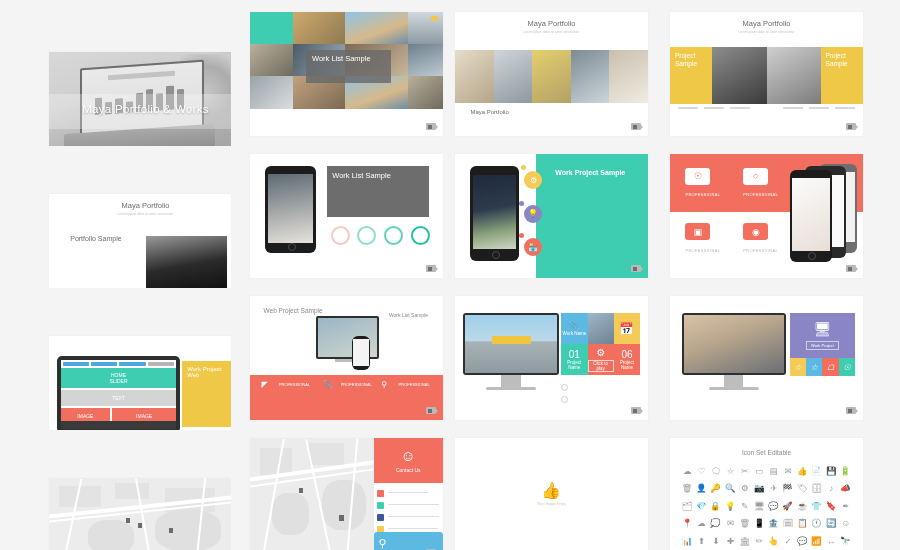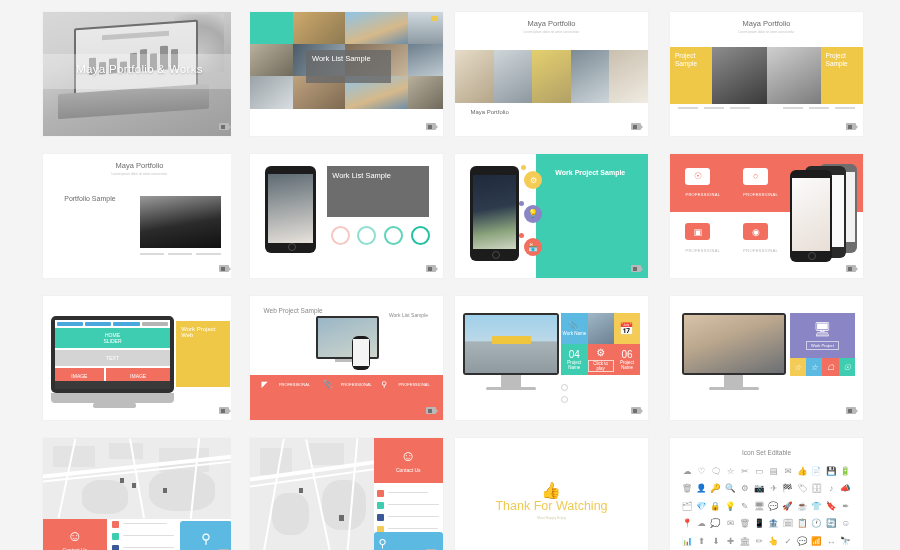--- a/index.html
+++ b/index.html
@@ -17,21 +17,21 @@
     padding:6px 8px 0 6px;
     box-sizing:border-box;
     justify-content:center;
   }
   .cell{position:relative;width:212px;height:140px;overflow:hidden;}
   .card{
     position:absolute;left:0;top:6px;width:193px;height:124px;
     background:#ffffff;overflow:hidden;
     box-shadow:0 0 0 1px rgba(0,0,0,0.012);
   }
-  .cell.c1 .card{left:24px;}
+  .cell.c1 .card{left:30px;margin-top:40px;}
   .cell.c2 .card{left:15px;}
   .cell.c3 .card{left:4px;}
   .cell.c4 .card{left:3px;}
   .badge{
     position:absolute;right:7px;bottom:6px;width:10px;height:7px;
     background:#b9b9b9;border-radius:1px;z-index:40;
   }
   .badge:after{
     content:"";position:absolute;left:1.5px;top:1.5px;width:4px;height:4px;
     background:#6f6f6f;
@@ -520,21 +520,21 @@
       <div class="tileGrid" style="left:55%;top:14%;width:41%;height:50%;">
         <div class="tBlue">
           <span style="font-size:9px">📎</span>
           <span>Work Name</span>
         </div>
         <div class="tPhoto"></div>
         <div class="tYellow">
           <span style="font-size:12px">📅</span>
         </div>
         <div class="tTeal">
-          <span class="bigNum">04</span>
+          <span class="bigNum">01</span>
           <span>Project Name</span>
         </div>
         <div class="tRed">
           <span style="font-size:10px">⚙</span>
           <span style="border:1px solid rgba(255,255,255,.7);padding:0 3px;margin-top:2px;">Click to play</span>
         </div>
         <div class="tRed">
           <span class="bigNum">06</span>
           <span>Project Name</span>
         </div>
@@ -664,21 +664,20 @@
         <span class="lines" style="flex:1"><i class="ln w" style="width:100%"></i><i class="ln w" style="width:78%"></i></span>
       </div>
       <div class="badge"></div>
     </div>
   </div>
 
   <div class="cell c3">
     <div class="card">
       <div class="thanksWrap">
         <div style="color:#edca55;font-size:16px;line-height:16px;">👍</div>
-        <div class="big">Thank For Watching</div>
         <div class="small">Most Happy Enjoy</div>
       </div>
     </div>
   </div>
 
   <div class="cell c4">
     <div class="card">
       <div class="iconTitle">Icon Set Editable</div>
       <div class="iconGrid" id="iconGrid">
           <span>☁</span>

